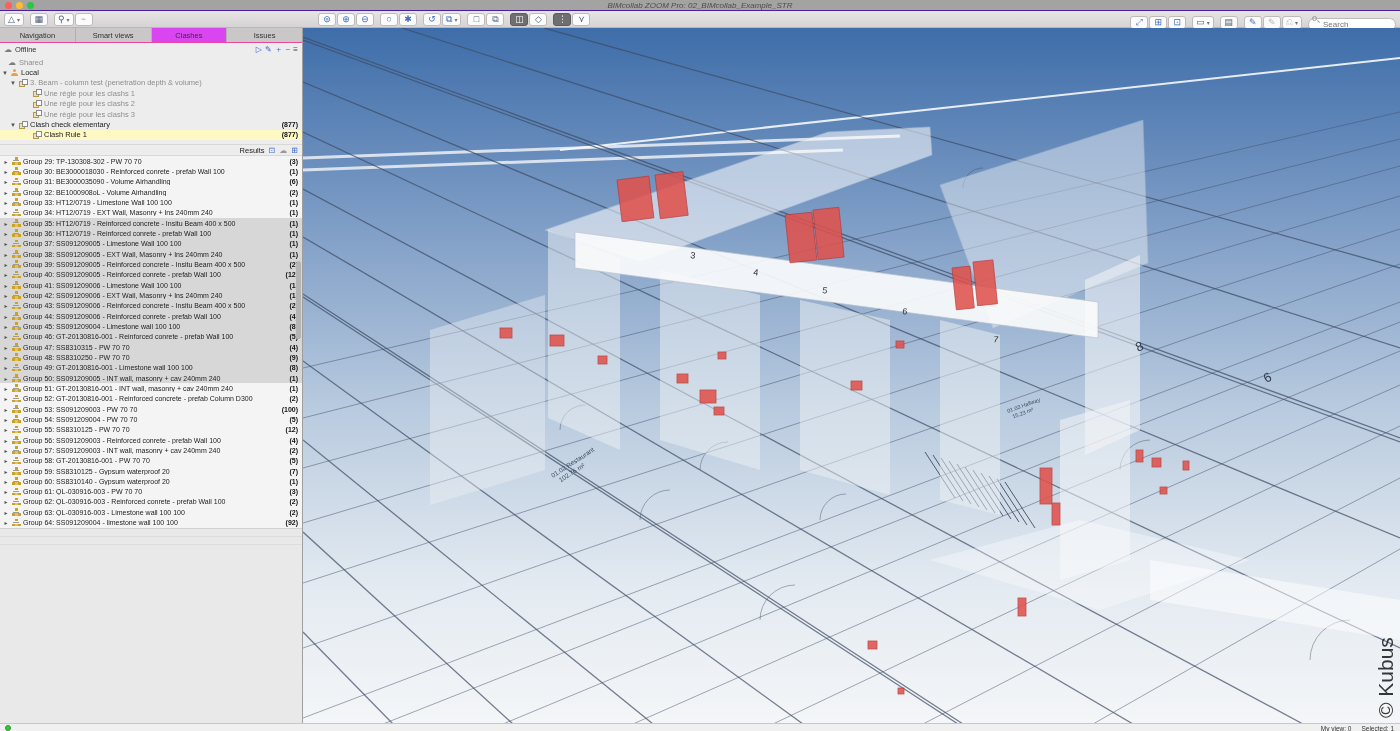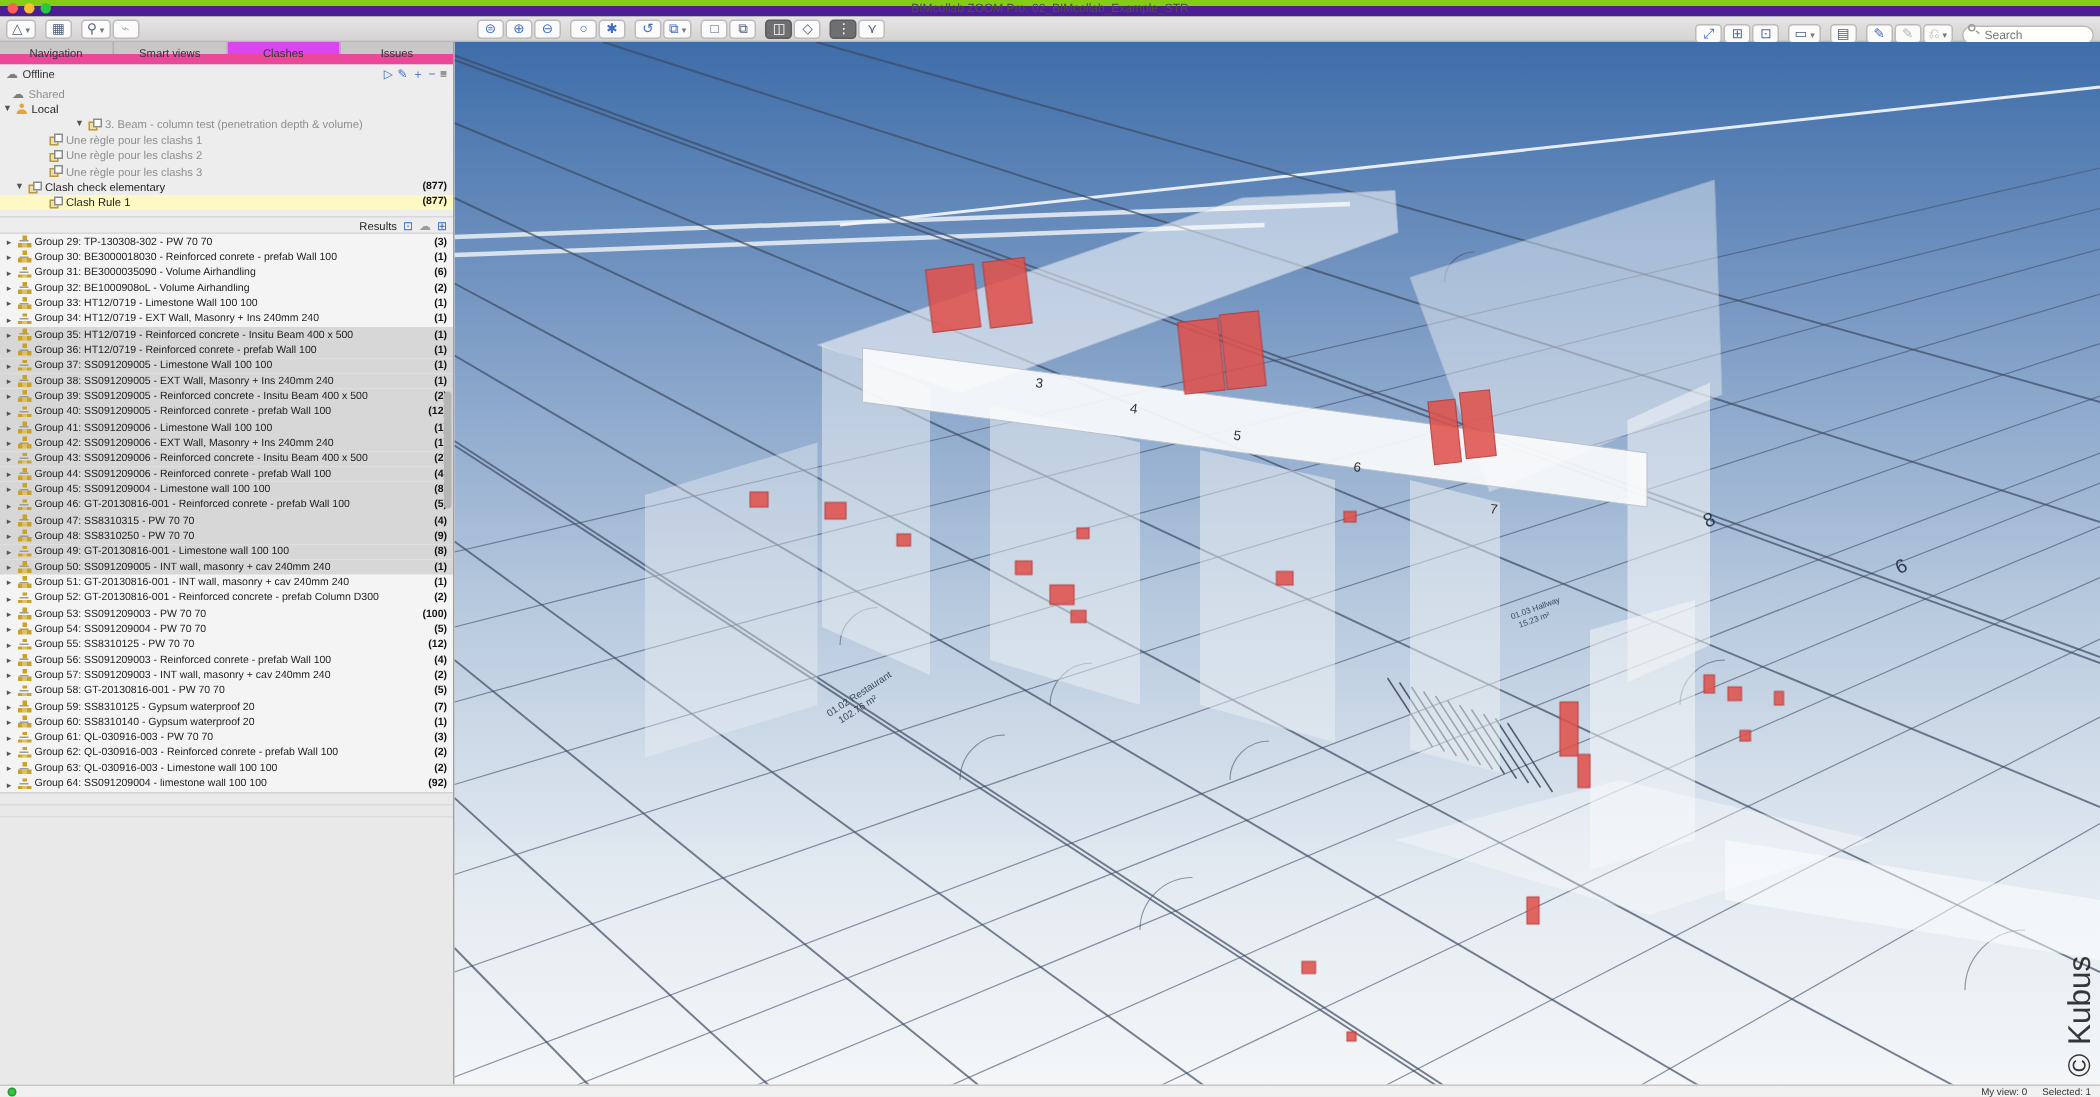--- a/index.html
+++ b/index.html
@@ -1,21 +1,21 @@
 <!DOCTYPE html>
 <html><head>
 <meta charset="utf-8">
 <style>
   * { margin:0; padding:0; box-sizing:border-box; }
   html,body { width:1400px; height:731px; overflow:hidden;
     font-family:"Liberation Sans", sans-serif; background:#ececec; }
 
   
   .titlebar{ position:absolute; left:0; top:0; width:1400px; height:11px;
-    background:#84cc16; border-bottom:7px solid #4c1d95; }
+    background:#a3a3a3; border-bottom:1px solid #4c1d95;font-style:italic; }
   .lights{ position:absolute; left:5px; top:2px; display:flex; gap:4px; }
   .light{ width:7px; height:7px; border-radius:50%; }
   .light.red{ background:#ff5f57; } .light.yel{ background:#febc2e; } .light.grn{ background:#28c840; }
   .title{ position:absolute; left:0; right:0; top:1px; text-align:center;
     font-size:8px; color:#4c4c4c; }
 
   
   .toolbar{ position:absolute; left:0; top:11px; width:1400px; height:17px;
     background:linear-gradient(#e6e4e5,#d6d3d5); border-bottom:1px solid #b9b6b8; }
   .tb-zone{ position:absolute; top:2px; display:flex; gap:6px; align-items:center; }
@@ -31,21 +31,21 @@
     border-radius:7px; font-size:8px; color:#333; padding:0 4px 0 14px; outline:none; }
   .search-wrap{ position:relative; }
   .mag{ position:absolute; left:4px; top:3px; width:5px; height:5px;
     border:1px solid #9a9a9a; border-radius:50%; }
   .mag::after{ content:""; position:absolute; left:4px; top:4px; width:3px; height:1px;
     background:#9a9a9a; transform:rotate(45deg); }
 
   
   .panel{ position:absolute; left:0; top:28px; width:303px; height:695px;
     background:#ededed; border-right:1px solid #9f9f9f; }
-  .tabs{ display:flex; height:15px; background:#c9c7c8; border-bottom:7px solid #ec4899;justify-content:flex-end; }
+  .tabs{ display:flex; height:15px; background:#c9c7c8; border-bottom:1px solid #ec4899;justify-content:flex-end; }
   .tab{ flex:1; font-size:7.5px; color:#333; text-align:center; line-height:15px;
     border-right:1px solid #b2b0b1; cursor:default; }
   .tab:last-child{ border-right:none; }
   .tab.active{ background:#d946ef; }
 
   .conn-row{ height:13px; display:flex; align-items:center; padding:0 4px; gap:3px;
     background:#ededed; }
   .conn-row .lbl{ font-size:7.5px; color:#333; flex:1; }
   .cloud{ color:#7d7d7d; font-size:8px; }
   .act{ color:#3c6bc9; font-size:8px; cursor:default; }
@@ -200,21 +200,21 @@
     <div class="trow" style="padding-left:8px;">
       <span class="cloud">☁</span>
       <span class="lbl dim">Shared</span>
     </div>
     <div class="trow" style="padding-left:2px;">
       <span class="tri">▼</span>
       <span class="icon-person"></span>
       <span class="lbl">Local</span>
     </div>
 
-  <div class="trow" style="padding-left: 10px; margin-left: 40px;">
+  <div class="trow" style="padding-left: 10px;">
         <span class="tri">▼</span>
         <span class="icon-clash"></span>
         <span class="lbl dim">3. Beam - column test (penetration depth &amp; volume)</span>
       </div>
       <div class="trow" style="padding-left: 24px;">
         <span class="tri"></span>
         <span class="icon-clash"></span>
         <span class="lbl dim">Une règle pour les clashs 1</span>
       </div>
       <div class="trow" style="padding-left: 24px;">

